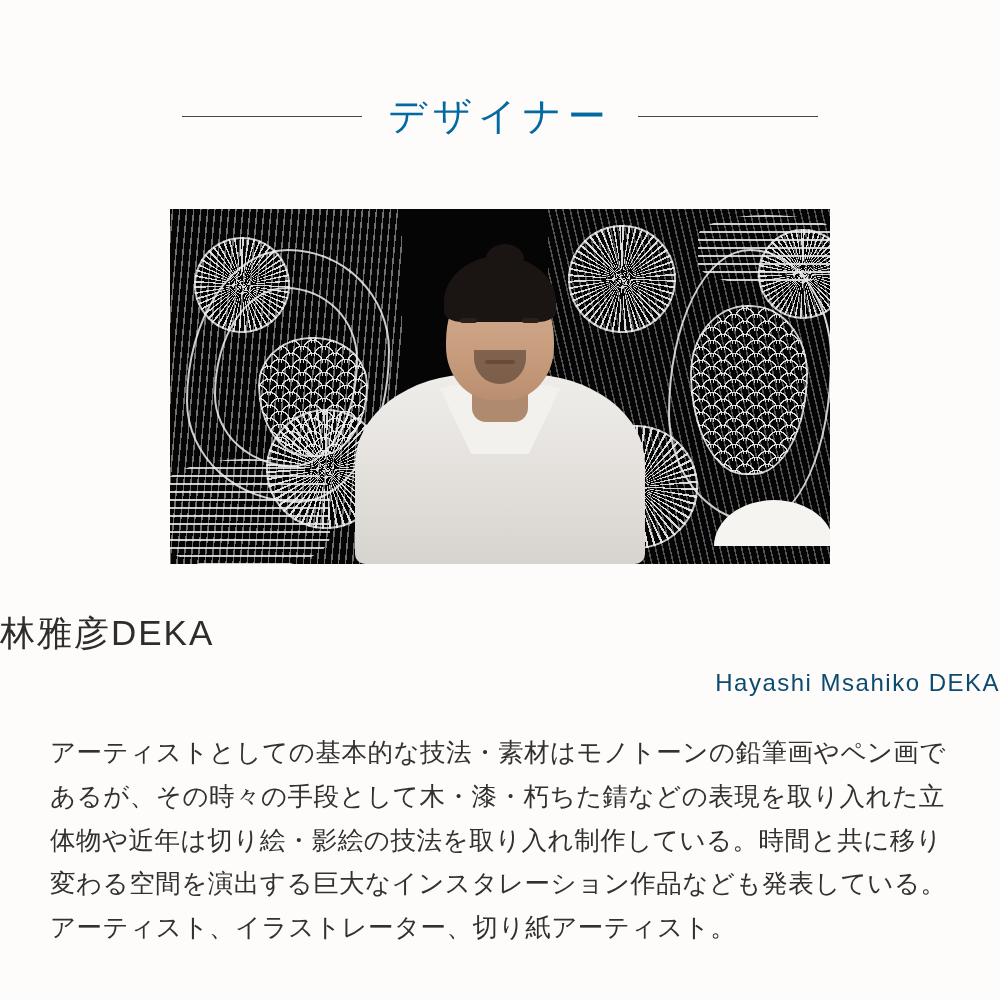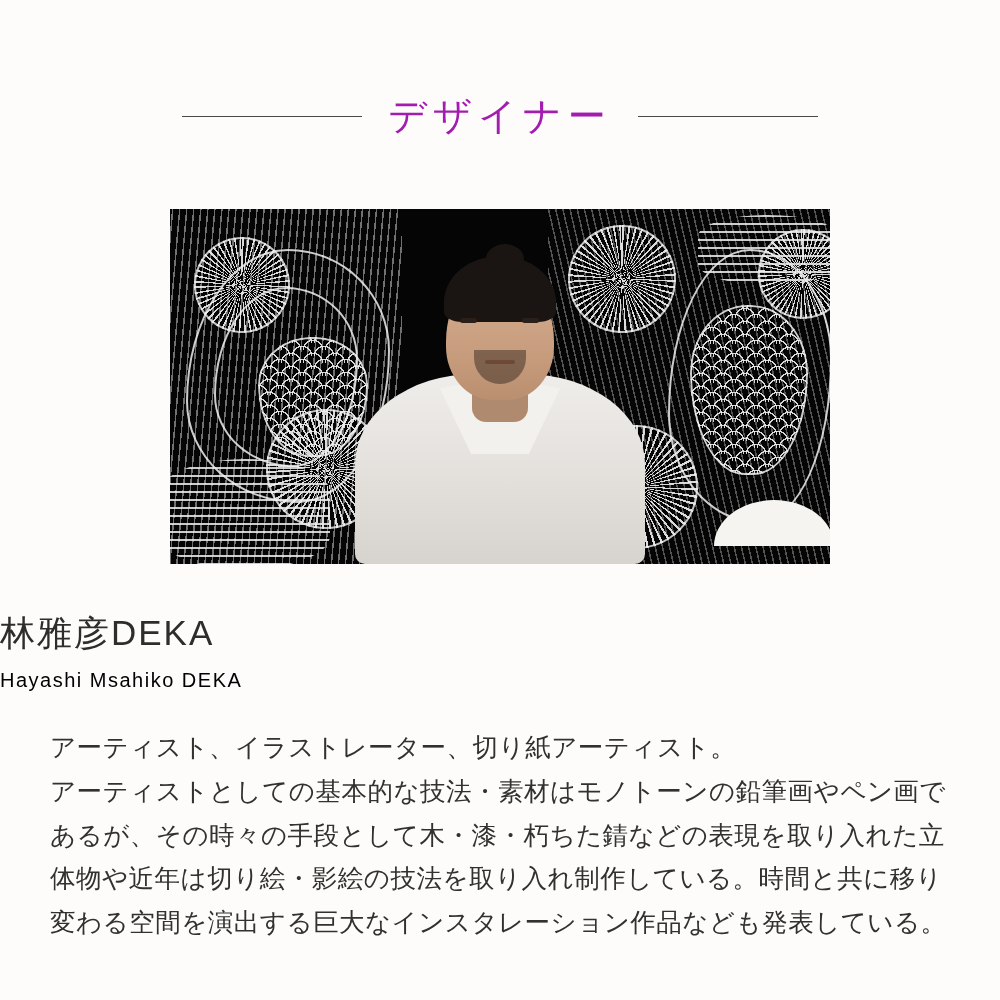--- a/index.html
+++ b/index.html
@@ -32,21 +32,21 @@
   }
   .rule {
     width: 180px;
     height: 1px;
     background: #4a4744;
   }
   .section-title {
     font-size: 38px;
     letter-spacing: 6px;
     font-weight: 400;
-    color: #a21caf;
+    color: #0369a1;
     white-space: nowrap;
     line-height: 1;
   }
 
   
   .photo-wrap {
     width: 660px;
     height: 355px;
     margin: 48px auto 0 auto;
     position: relative;
@@ -216,25 +216,25 @@
   
   .name-jp {
     text-align: left;
     font-size: 35px;
     letter-spacing: 2px;
     margin-top: 46px;
     color: #2f2d2b;
     font-weight: 400;
   }
   .name-en {
-    text-align: left;
-    font-size: 20px;
+    text-align: right;
+    font-size: 24px;
     letter-spacing: 1.5px;
     margin-top: 12px;
-    color: #000000;
+    color: #0c4a6e;
     font-weight: 400;
   }
 
   
   .body-copy {
     margin: 34px auto 0 auto;
     width: 900px;
     font-size: 25.5px;
     line-height: 1.72;
     color: #33312f;
@@ -290,17 +290,17 @@
       </div>
 
       <div class="white-object"></div>
     </div>
   </figure>
 
   <div class="name-jp">林雅彦DEKA</div>
   <div class="name-en">Hayashi Msahiko DEKA</div>
 
   <div class="body-copy">
+    <p>アーティストとしての基本的な技法・素材はモノトーンの鉛筆画やペン画であるが、その時々の手段として木・漆・朽ちた錆などの表現を取り入れた立体物や近年は切り絵・影絵の技法を取り入れ制作している。時間と共に移り変わる空間を演出する巨大なインスタレーション作品なども発表している。</p>
     <p>アーティスト、イラストレーター、切り紙アーティスト。</p>
-    <p>アーティストとしての基本的な技法・素材はモノトーンの鉛筆画やペン画であるが、その時々の手段として木・漆・朽ちた錆などの表現を取り入れた立体物や近年は切り絵・影絵の技法を取り入れ制作している。時間と共に移り変わる空間を演出する巨大なインスタレーション作品なども発表している。</p>
   </div>
 
 </div>
 
 </body></html>

